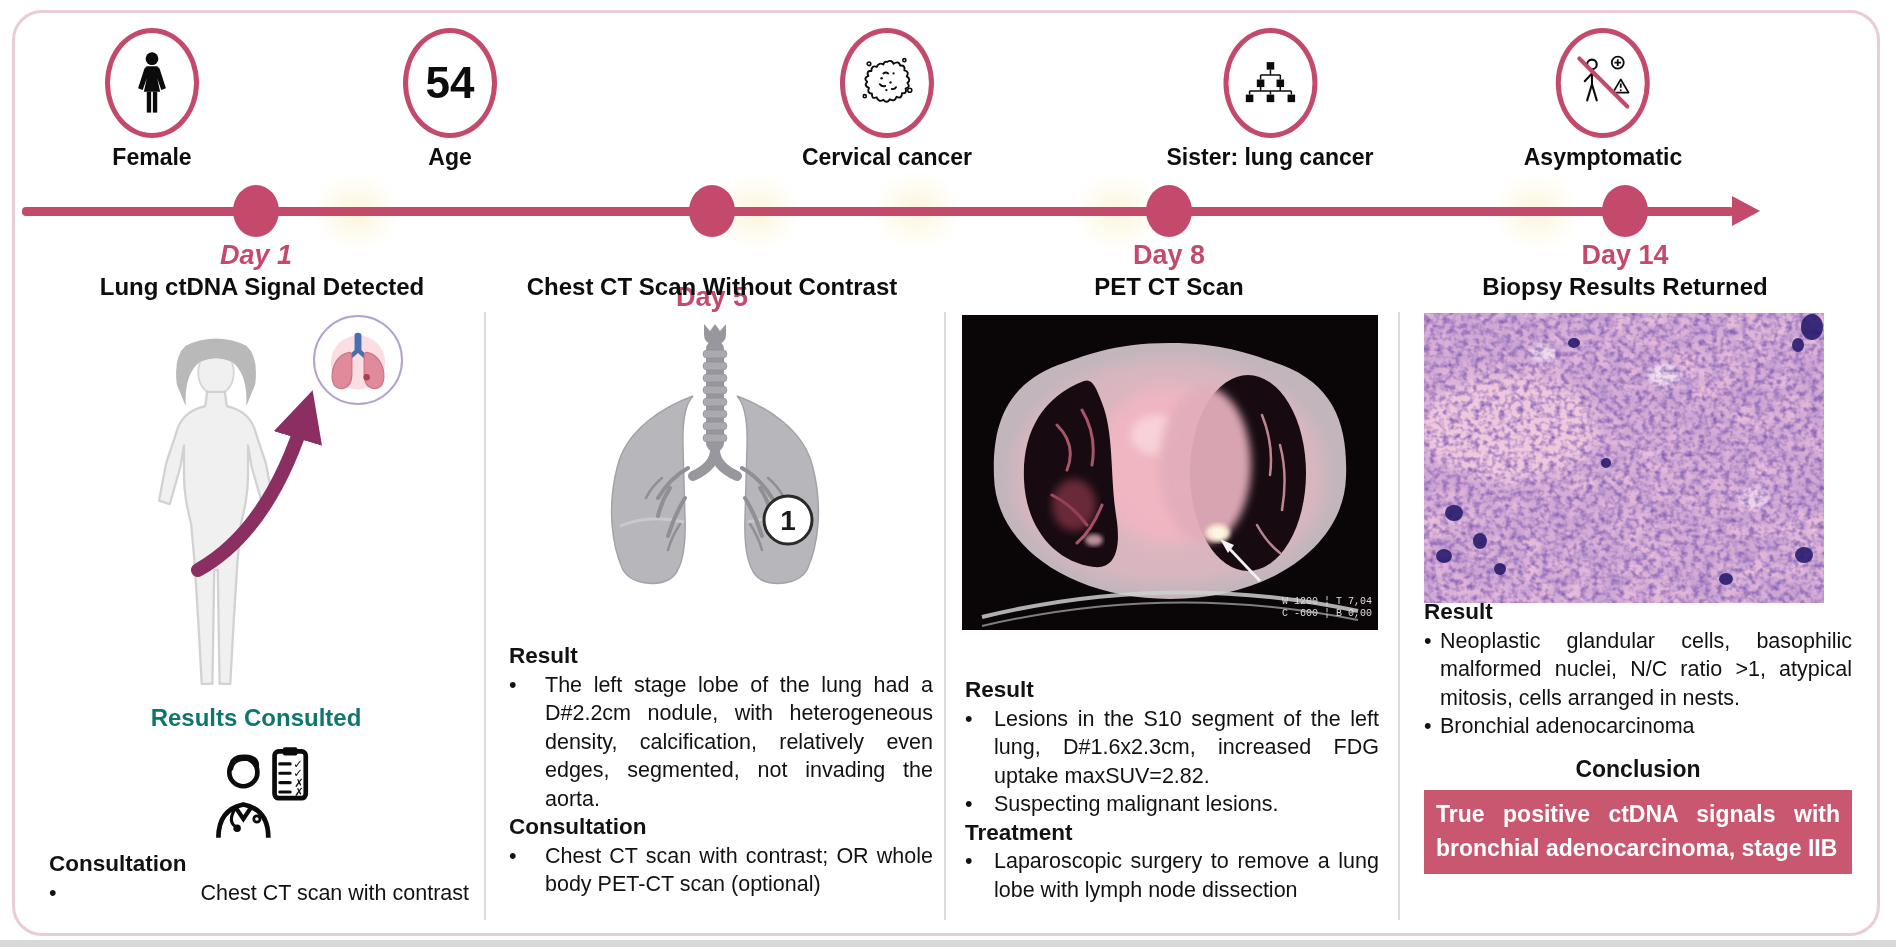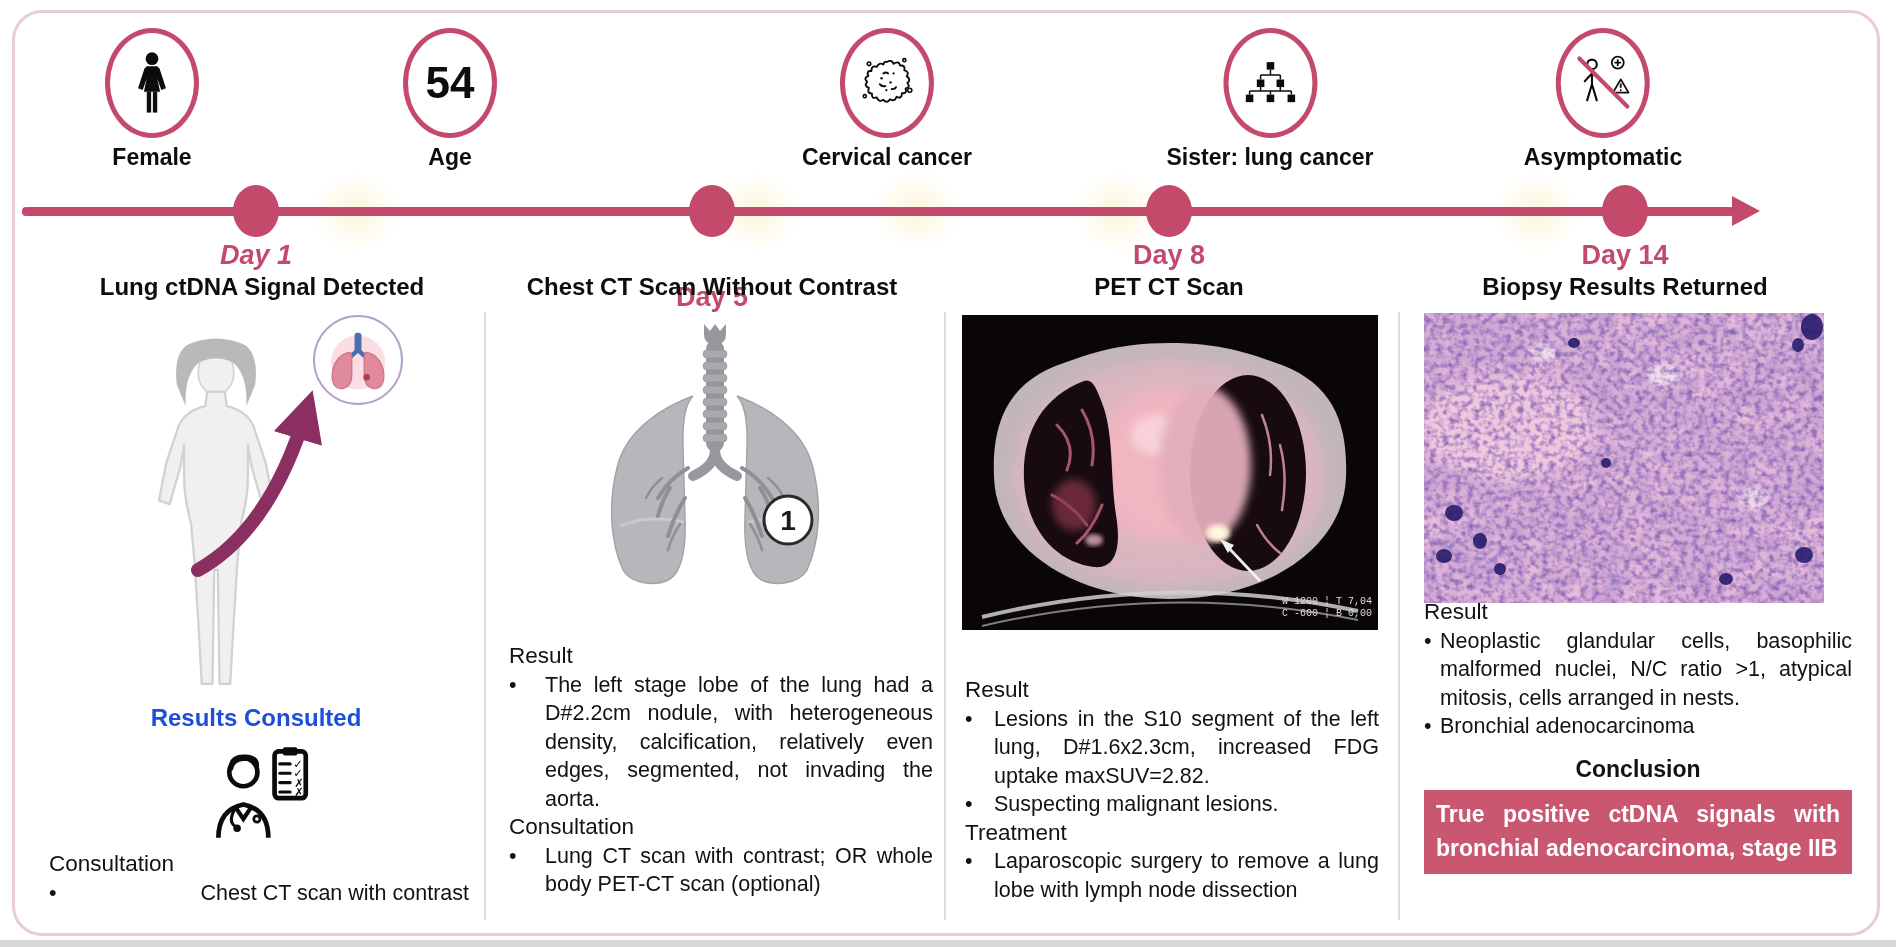--- a/index.html
+++ b/index.html
@@ -21,33 +21,33 @@
   .tarrow{position:absolute;left:1732px;top:196px;width:0;height:0;
           border-left:28px solid #c44a6b;border-top:15px solid transparent;border-bottom:15px solid transparent;}
   .tdot{position:absolute;top:185px;width:46px;height:52px;border-radius:50%;background:#c44a6b;}
   .day{position:absolute;top:240px;transform:translateX(-50%);color:#c44a6b;
        font-weight:bold;font-size:27px;white-space:nowrap;}
   .ctitle{position:absolute;top:273px;transform:translateX(-50%);font-weight:bold;
           font-size:24px;white-space:nowrap;color:#0d0d0d;}
   .vsep{position:absolute;top:312px;height:608px;width:2px;background:#dcdcdc;}
   
   .col-text{position:absolute;font-size:21.5px;line-height:28.5px;color:#121212;}
-  .sec-h{font-weight:normal;font-size:22.5px;}
+  .sec-h{font-weight:bold;font-size:22.5px;}
   .b{display:flex;}
   .b .d{flex:0 0 36px;}
   .b.n16 .d{flex:0 0 16px;}
   .b.n20 .d{flex:0 0 20px;}
   .b.n29 .d{flex:0 0 29px;}
   .b .t{flex:1;text-align:justify;}
   .concl-h{text-align:center;font-weight:bold;font-size:23px;margin-top:14px;}
   .concl-box{margin-top:7px;background:#c9576f;color:#fff;font-weight:bold;font-size:23px;
              line-height:34px;padding:7px 12px 9px 12px;text-align:justify;}
   .abs{position:absolute;}
   .rc-head{position:absolute;transform:translateX(-50%);font-weight:bold;font-size:24px;
-           white-space:nowrap;color:#1d4ed8;}
+           white-space:nowrap;color:#0f766e;}
   .badge{position:absolute;left:313px;top:315px;width:90px;height:90px;border-radius:50%;
          border:2.5px solid #b3a3cc;background:#fff;box-sizing:border-box;
          display:flex;align-items:center;justify-content:center;}
   svg{display:block;}
 </style>
 </head>
 <body>
 
 <div class="page">
   <div class="card"></div>
@@ -250,21 +250,21 @@
 
   <div class="col-text" style="left:509px;top:642px;width:424px;">
     <div class="sec-h">Result</div>
     <div class="b">
       <span class="d">•</span>
       <span class="t">The left stage lobe of the lung had a D#2.2cm nodule, with heterogeneous density, calcification, relatively even edges, segmented, not invading the aorta.</span>
     </div>
     <div class="sec-h">Consultation</div>
     <div class="b">
       <span class="d">•</span>
-      <span class="t">Lung CT scan with contrast; OR whole body PET-CT scan (optional)</span>
+      <span class="t">Chest CT scan with contrast; OR whole body PET-CT scan (optional)</span>
     </div>
   </div>
 
   <svg class="abs" style="left:962px;top:315px;" width="416" height="315" viewBox="0 0 416 315">
     <defs>
       <filter id="soft8">
           <feGaussianBlur stdDeviation="8"></feGaussianBlur>
         </filter>
       <filter id="soft4">
           <feGaussianBlur stdDeviation="4"></feGaussianBlur>

